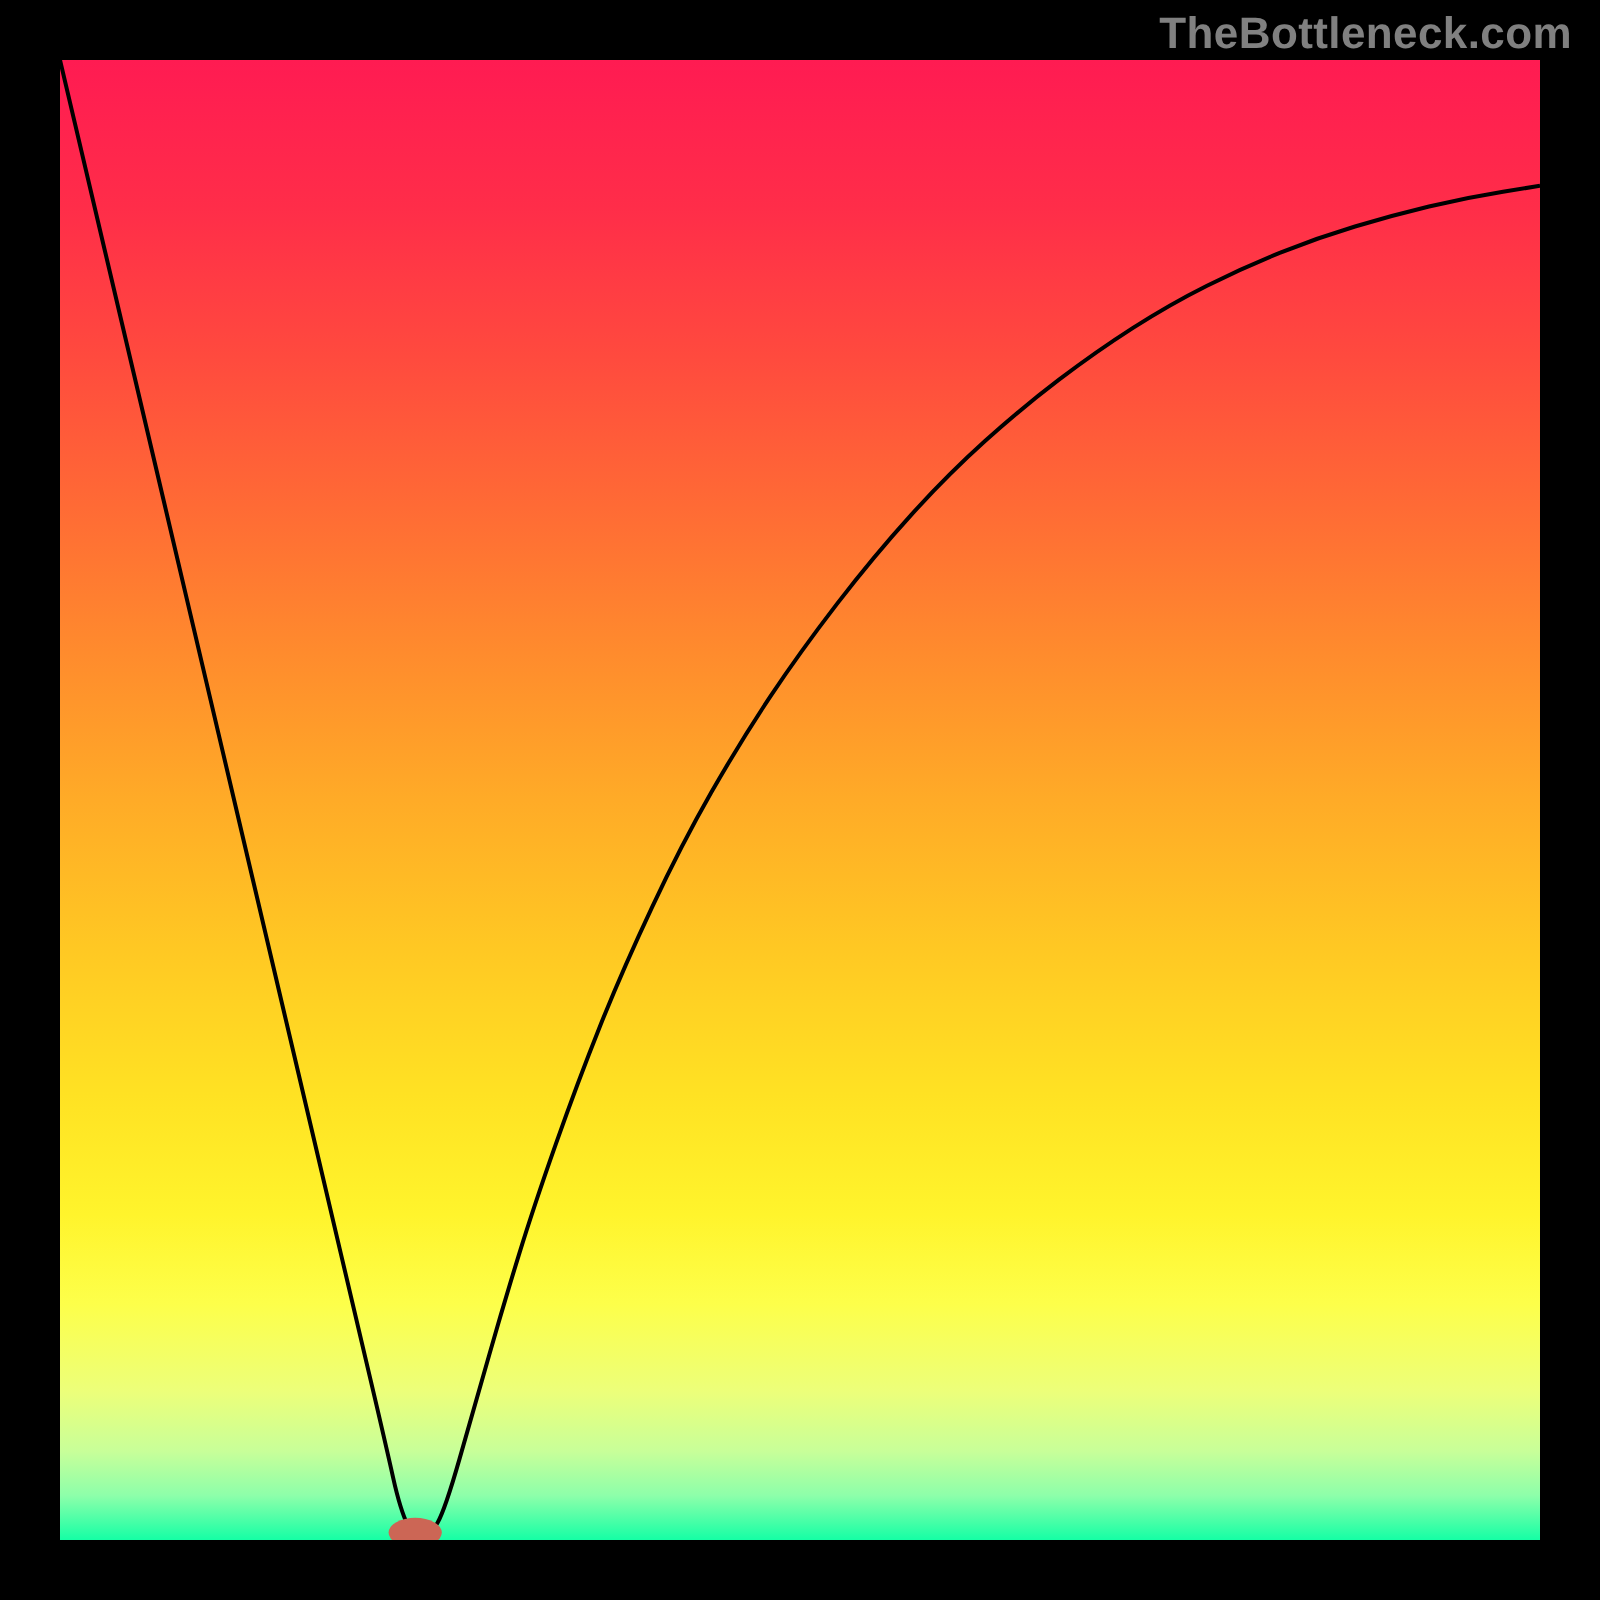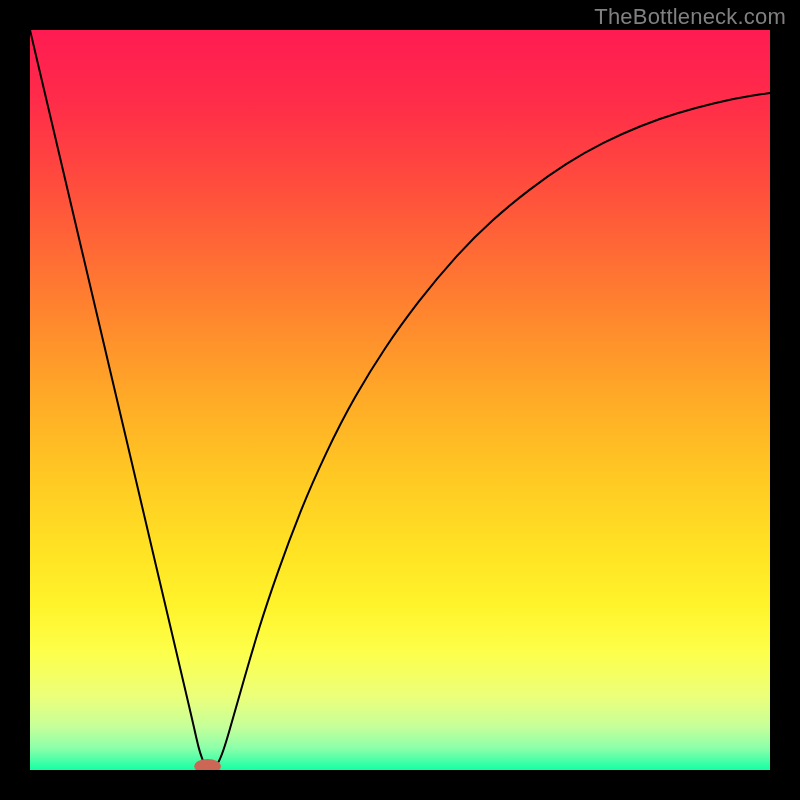--- a/index.html
+++ b/index.html
@@ -16,21 +16,21 @@
     width: 800px;
     height: 800px;
     background: #000;
   }
   .watermark {
     position: absolute;
     top: 4px;
     right: 14px;
     color: #808080;
     font-size: 22px;
-    font-weight: 400;
+    font-weight: 700;
     letter-spacing: 0.2px;
     z-index: 10;
     margin-left: 32px;
   }
   .plot-wrap {
     position: absolute;
     left: 30px;
     top: 30px;
     width: 740px;
     height: 740px;

